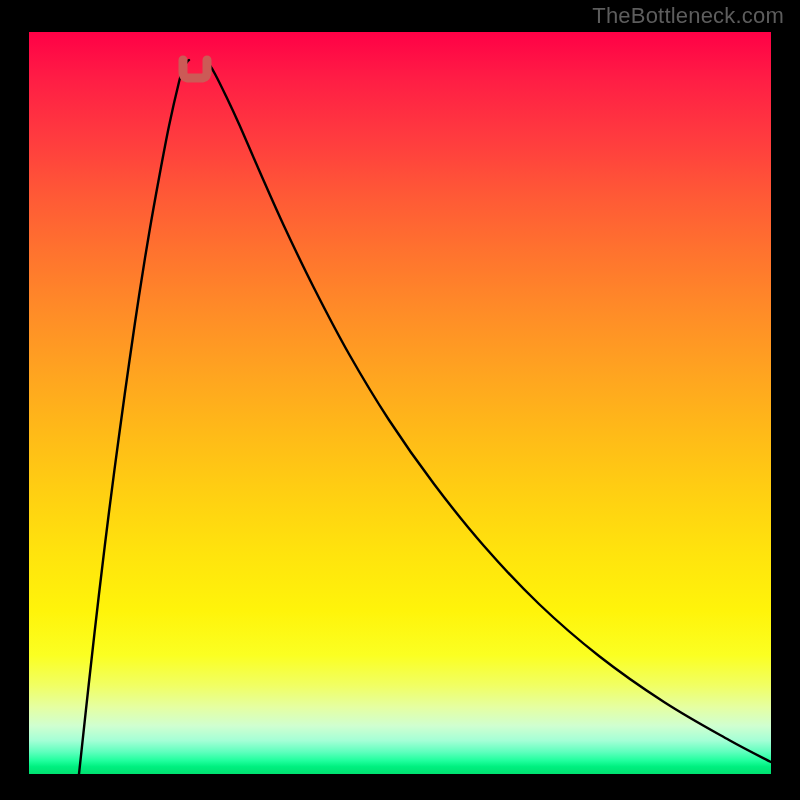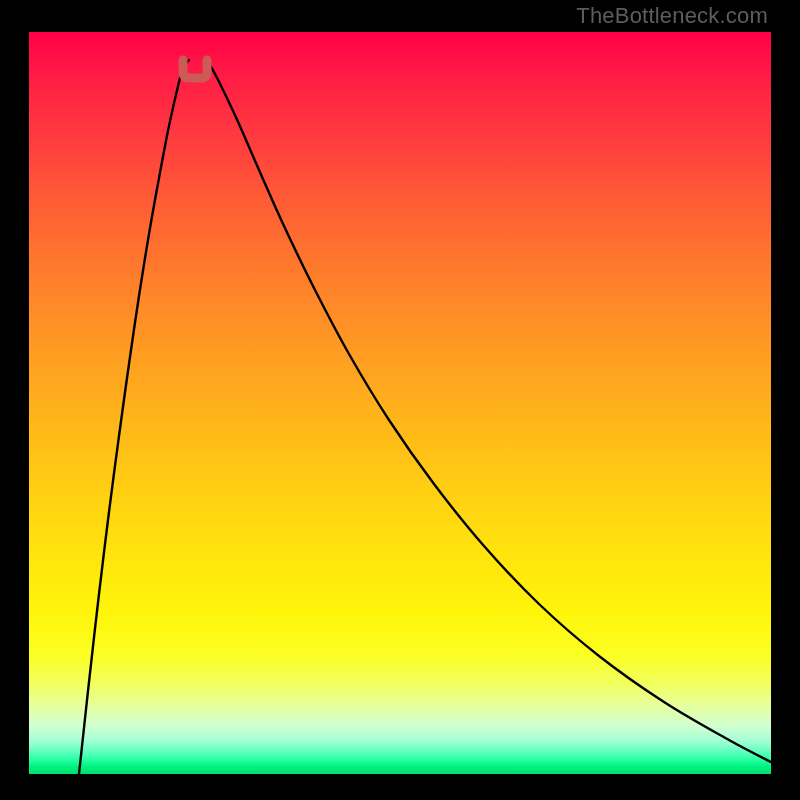--- a/index.html
+++ b/index.html
@@ -52,21 +52,21 @@
       #a4ffd6 95.5%,
       #60ffbe 97%,
       #20ff9e 98.2%,
       #00f080 99%,
       #00e070 100%
     );
   }
   .watermark {
     position: absolute;
     top: 3px;
-    right: 32px;
+    right: 16px;
     font-family: Arial, Helvetica, sans-serif;
     font-size: 22px;
     font-weight: 500;
     color: #5d5d5d;
     letter-spacing: 0.2px;
   }
   svg.curves {
     position: absolute;
     left: 0;
     top: 0;

